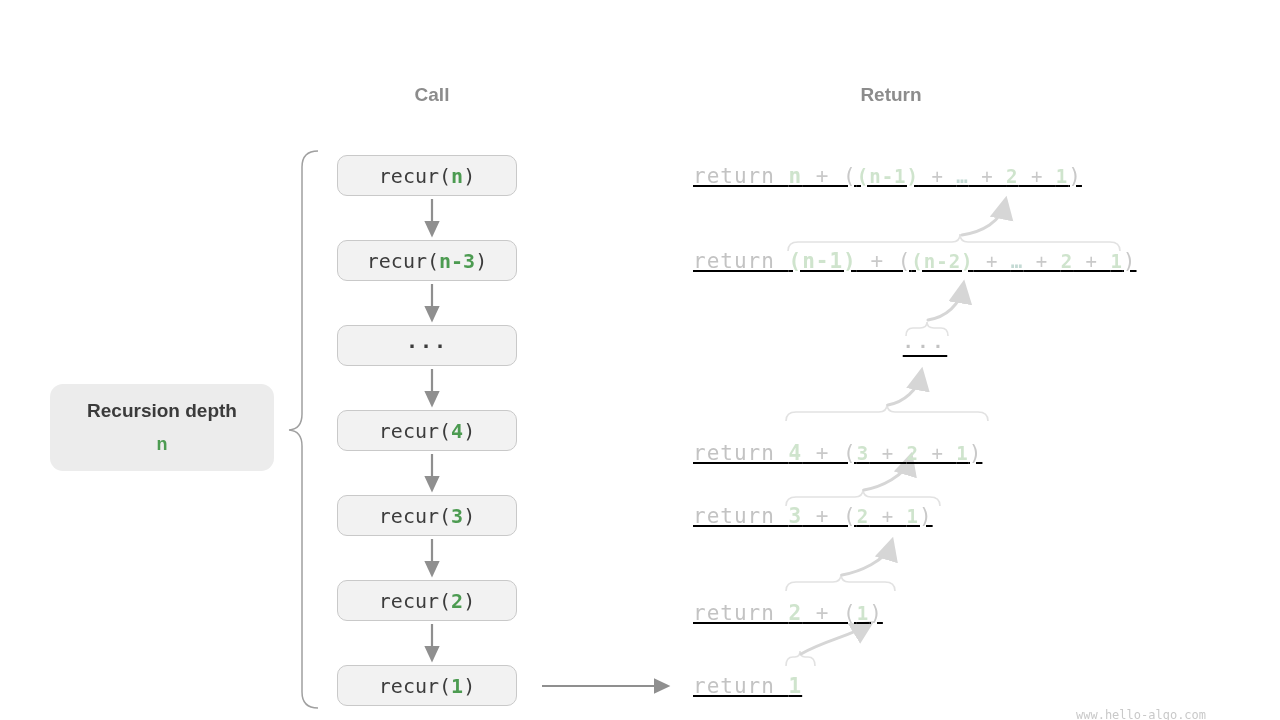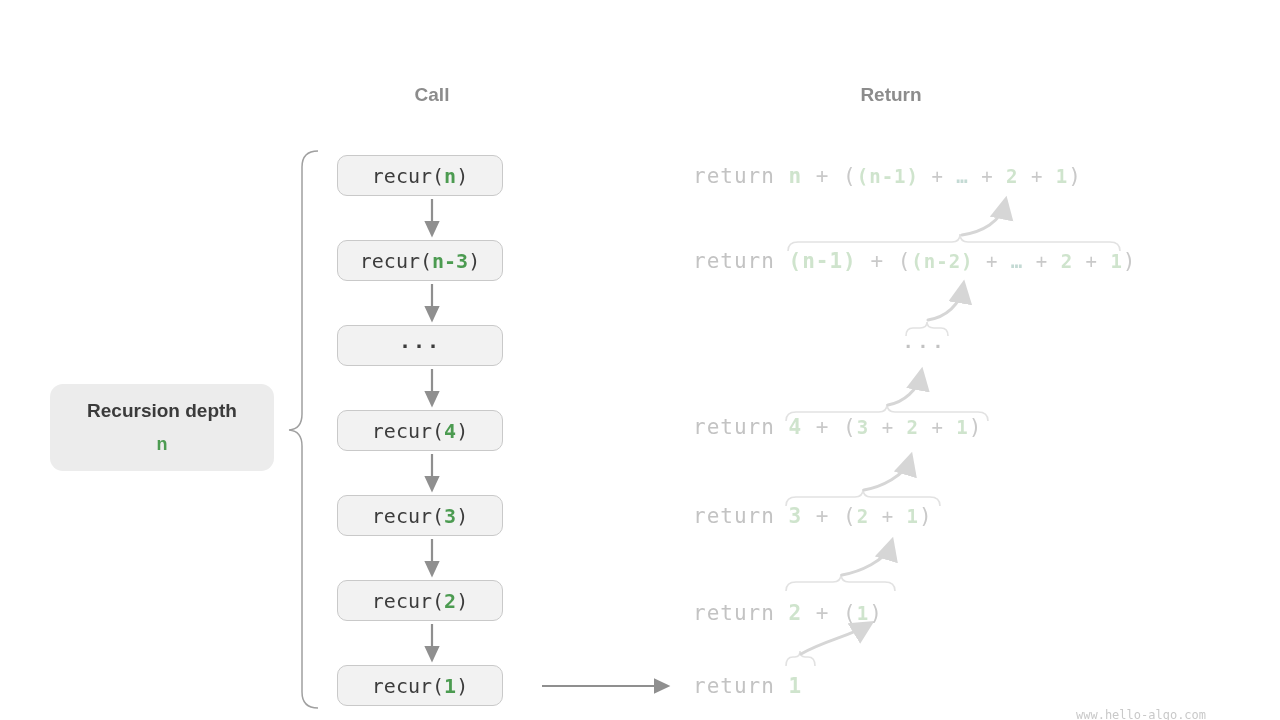--- a/index.html
+++ b/index.html
@@ -18,38 +18,38 @@
 
   .side-label{
     position:absolute;left:50px;top:350px;width:224px;height:87px;border-radius:13px;
     background:var(--c-labelbg);display:flex;flex-direction:column;align-items:center;justify-content:center;gap:12px;
   }
   .side-label .t1{font-size:19px;font-weight:700;color:var(--c-labeltext);}
   .side-label .t2{font-size:18px;font-weight:700;color:var(--c-green);font-family:"Liberation Sans",sans-serif;}
 
   
   .box{
-    position:absolute;left:337px;width:166px;height:41px;border-radius:10px;
+    position:absolute;left:337px;width:180px;height:41px;border-radius:10px;
     background:var(--c-boxbg);border:1.6px solid var(--c-boxborder);
     display:flex;align-items:center;justify-content:center;box-sizing:border-box;
     font-family:"DejaVu Sans Mono",monospace;font-size:20px;color:var(--c-boxtext);
     white-space:pre;
   }
   .box .arg{color:var(--c-green);font-weight:700;}
   .box .bdots{font-weight:700;letter-spacing:2px;color:var(--c-boxtext);}
   .box.row-0{top:121px}.box.row-1{top:206px}.box.row-2{top:291px}
   .box.row-3{top:376px}.box.row-4{top:461px}.box.row-5{top:546px}.box.row-6{top:631px}
 
   
   .rrow{
     position:absolute;left:693px;height:30px;line-height:30px;white-space:pre;
-    font-family:"DejaVu Sans Mono",monospace;font-size:21px;letter-spacing:1px;
+    font-family:"DejaVu Sans Mono",monospace;font-size:21px;letter-spacing:1px;text-decoration:underline;
   }
   .rrow.row-0{top:127px}.rrow.row-1{top:212px}.rrow.row-2{top:297px;left:899px;width:52px;text-align:center}
-  .rrow.row-3{top:378px}.rrow.row-4{top:467px}.rrow.row-5{top:564px}.rrow.row-6{top:637px}
+  .rrow.row-3{top:404px}.rrow.row-4{top:467px}.rrow.row-5{top:564px}.rrow.row-6{top:637px}
   .seg-kw{color:var(--c-retkw);}
   .seg-op{color:var(--c-retop);}
   .seg-val{color:var(--c-pale);font-weight:700;}
   .seg-dots{color:var(--c-paledots);font-weight:700;}
   .seg-rdots{color:#c2c2c2;font-weight:700;font-size:18px;letter-spacing:4px;}
   .sm{font-size:19px;}
 
   .trigger-label{
     position:absolute;left:500px;top:596px;width:216px;text-align:center;
     font-size:17.5px;font-weight:700;color:var(--c-trigger);

